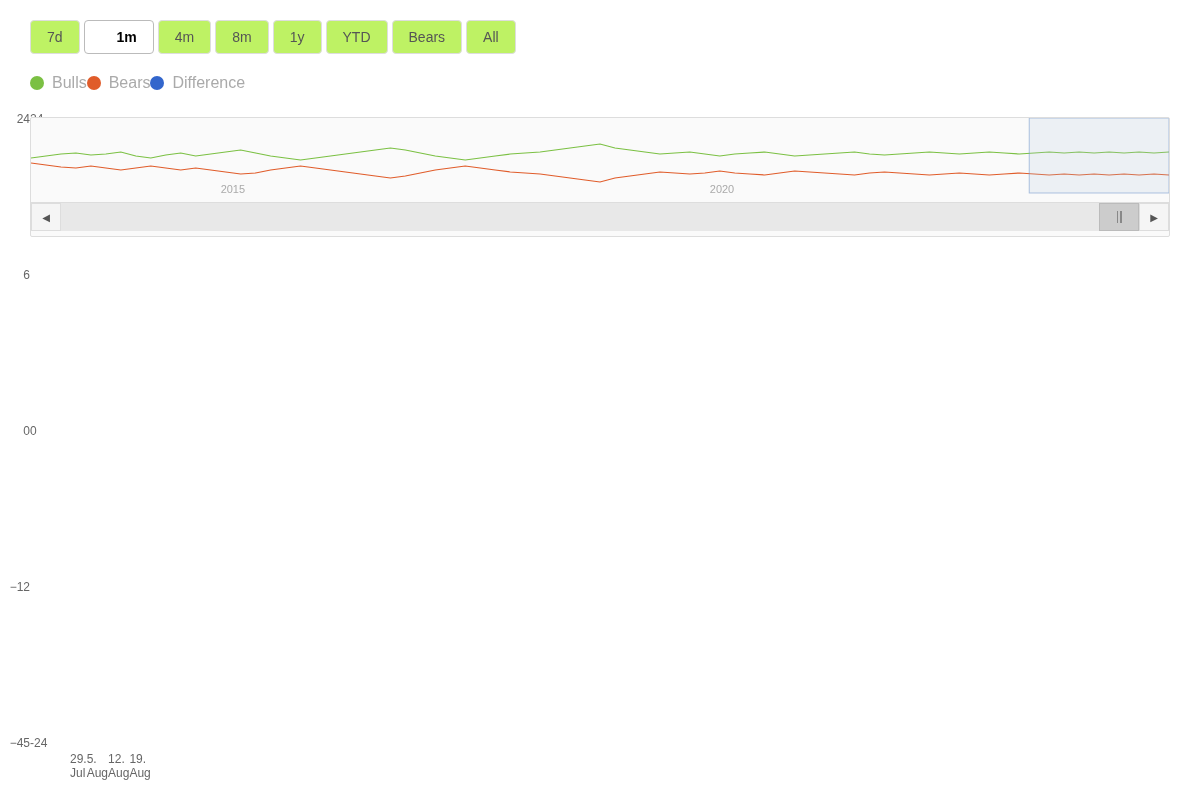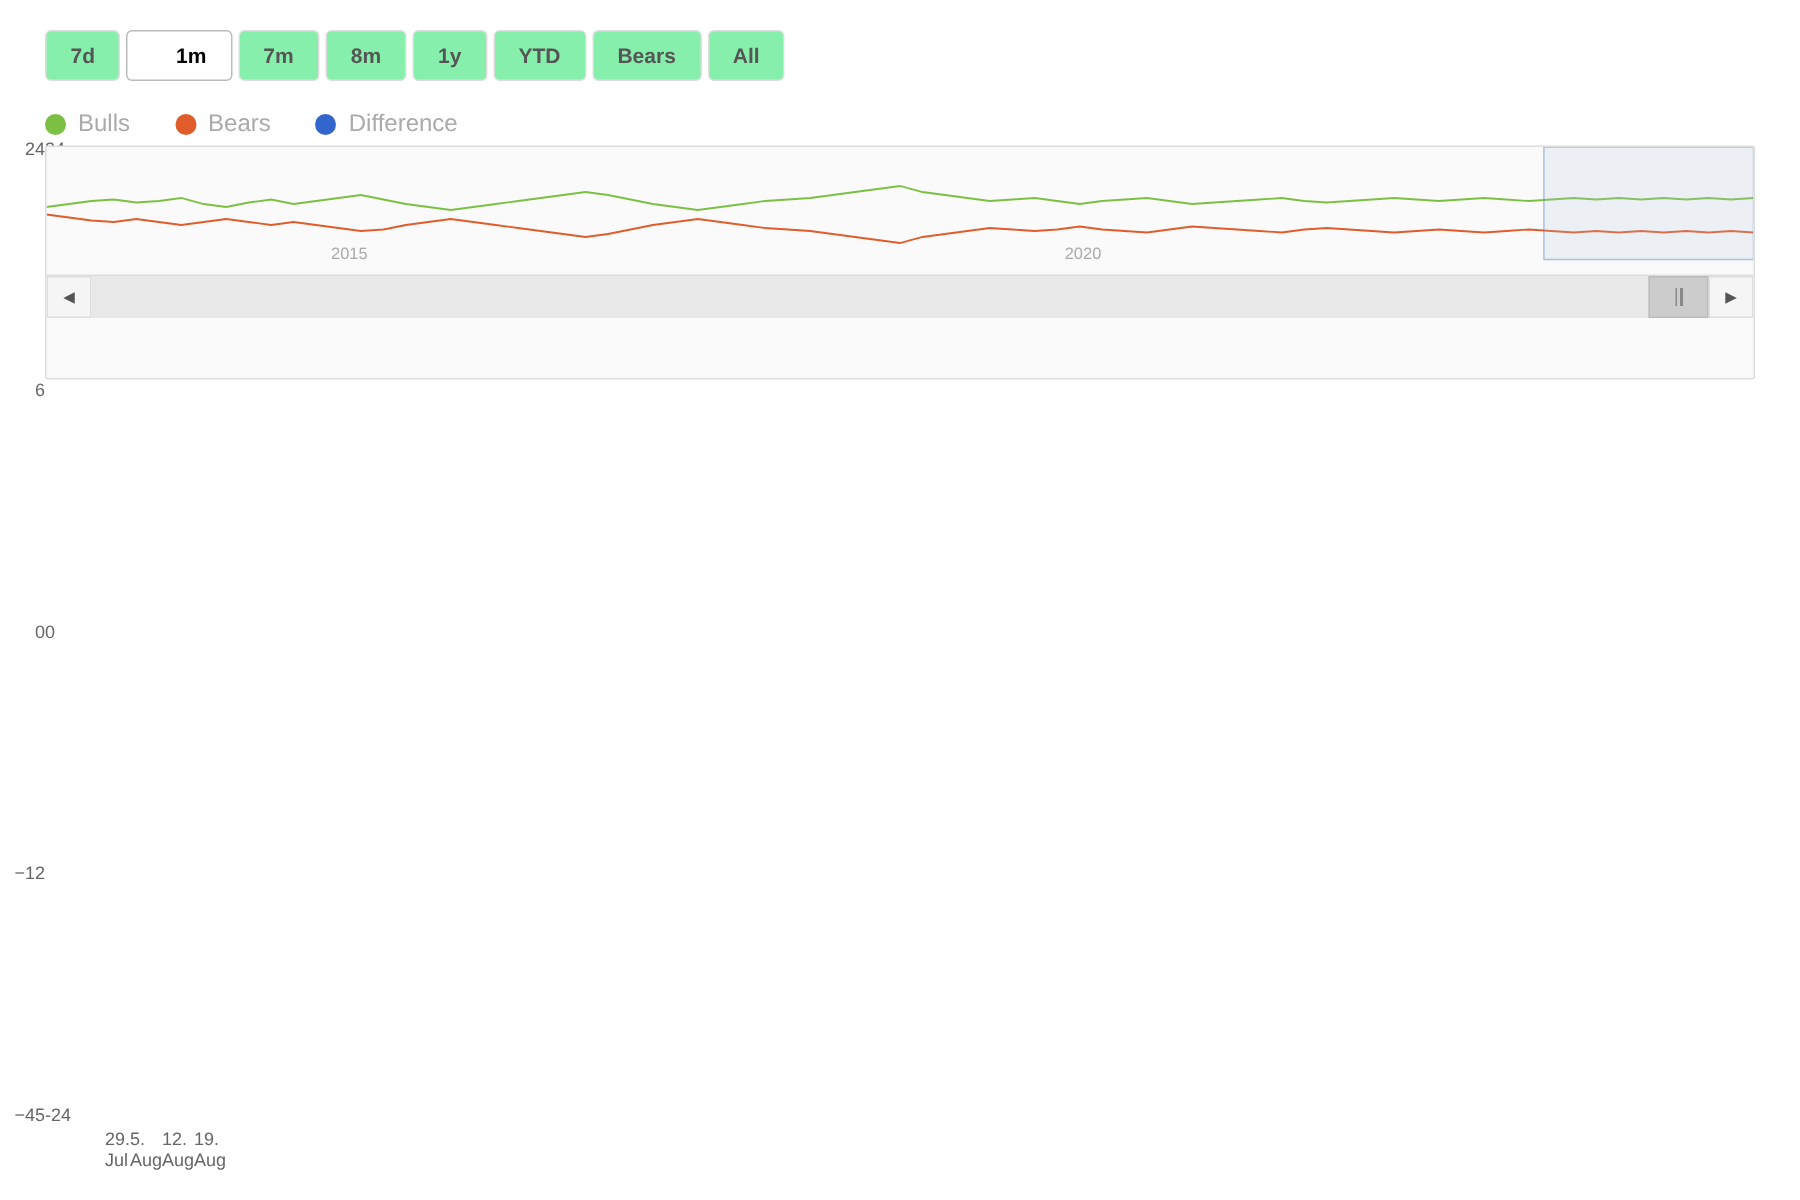--- a/index.html
+++ b/index.html
@@ -25,39 +25,39 @@
       display: flex;
       gap: 4px;
       margin-bottom: 20px;
       flex-wrap: wrap;
     }
 
     .time-btn {
       padding: 8px 16px;
       border: 1px solid #ddd;
       border-radius: 4px;
-      background: #86efac;
+      background: #bef264;
       cursor: pointer;
       font-size: 14px;
       color: #555;
-      font-weight: bold;
+      font-weight: normal;
     }
 
     .time-btn.active {
       background: #fff;
       font-weight: bold;
       color: #000;
       border-color: #bbb;
       padding-left: 32px;
     }
 
     
     .legend {
       display: flex;
-      gap: 30px;
+      margin-bottom: 20px;
       align-items: center;
     }
 
     .legend-item {
       display: flex;
       align-items: center;
       gap: 8px;
       font-size: 16px;
       color: #aaa;
     }
@@ -81,21 +81,21 @@
       position: relative;
     }
 
     .main-chart-svg {
       width: 100%;
       height: 100%;
     }
 
     
     .navigator-area {
-      height: 156px;
+      height: 120px;
       position: relative;
       border: 1px solid #ddd;
       border-radius: 2px;
       margin-top: 5px;
       overflow: hidden;
       background: #fafafa;
     }
 
     .navigator-scroll {
       display: flex;
@@ -194,21 +194,21 @@
     }
   </style>
 </head>
 <body>
 
 <div class="container">
 
   <div class="time-buttons">
     <button class="time-btn">7d</button>
     <button class="time-btn active">1m</button>
-    <button class="time-btn">7m</button>
+    <button class="time-btn">4m</button>
     <button class="time-btn">8m</button>
     <button class="time-btn">1y</button>
     <button class="time-btn">YTD</button>
     <button class="time-btn">Bears</button>
     <button class="time-btn">All</button>
   </div>
 
   <div class="legend">
     <div class="legend-item">
       <div class="legend-dot" style="background:#7bc043;"></div>

